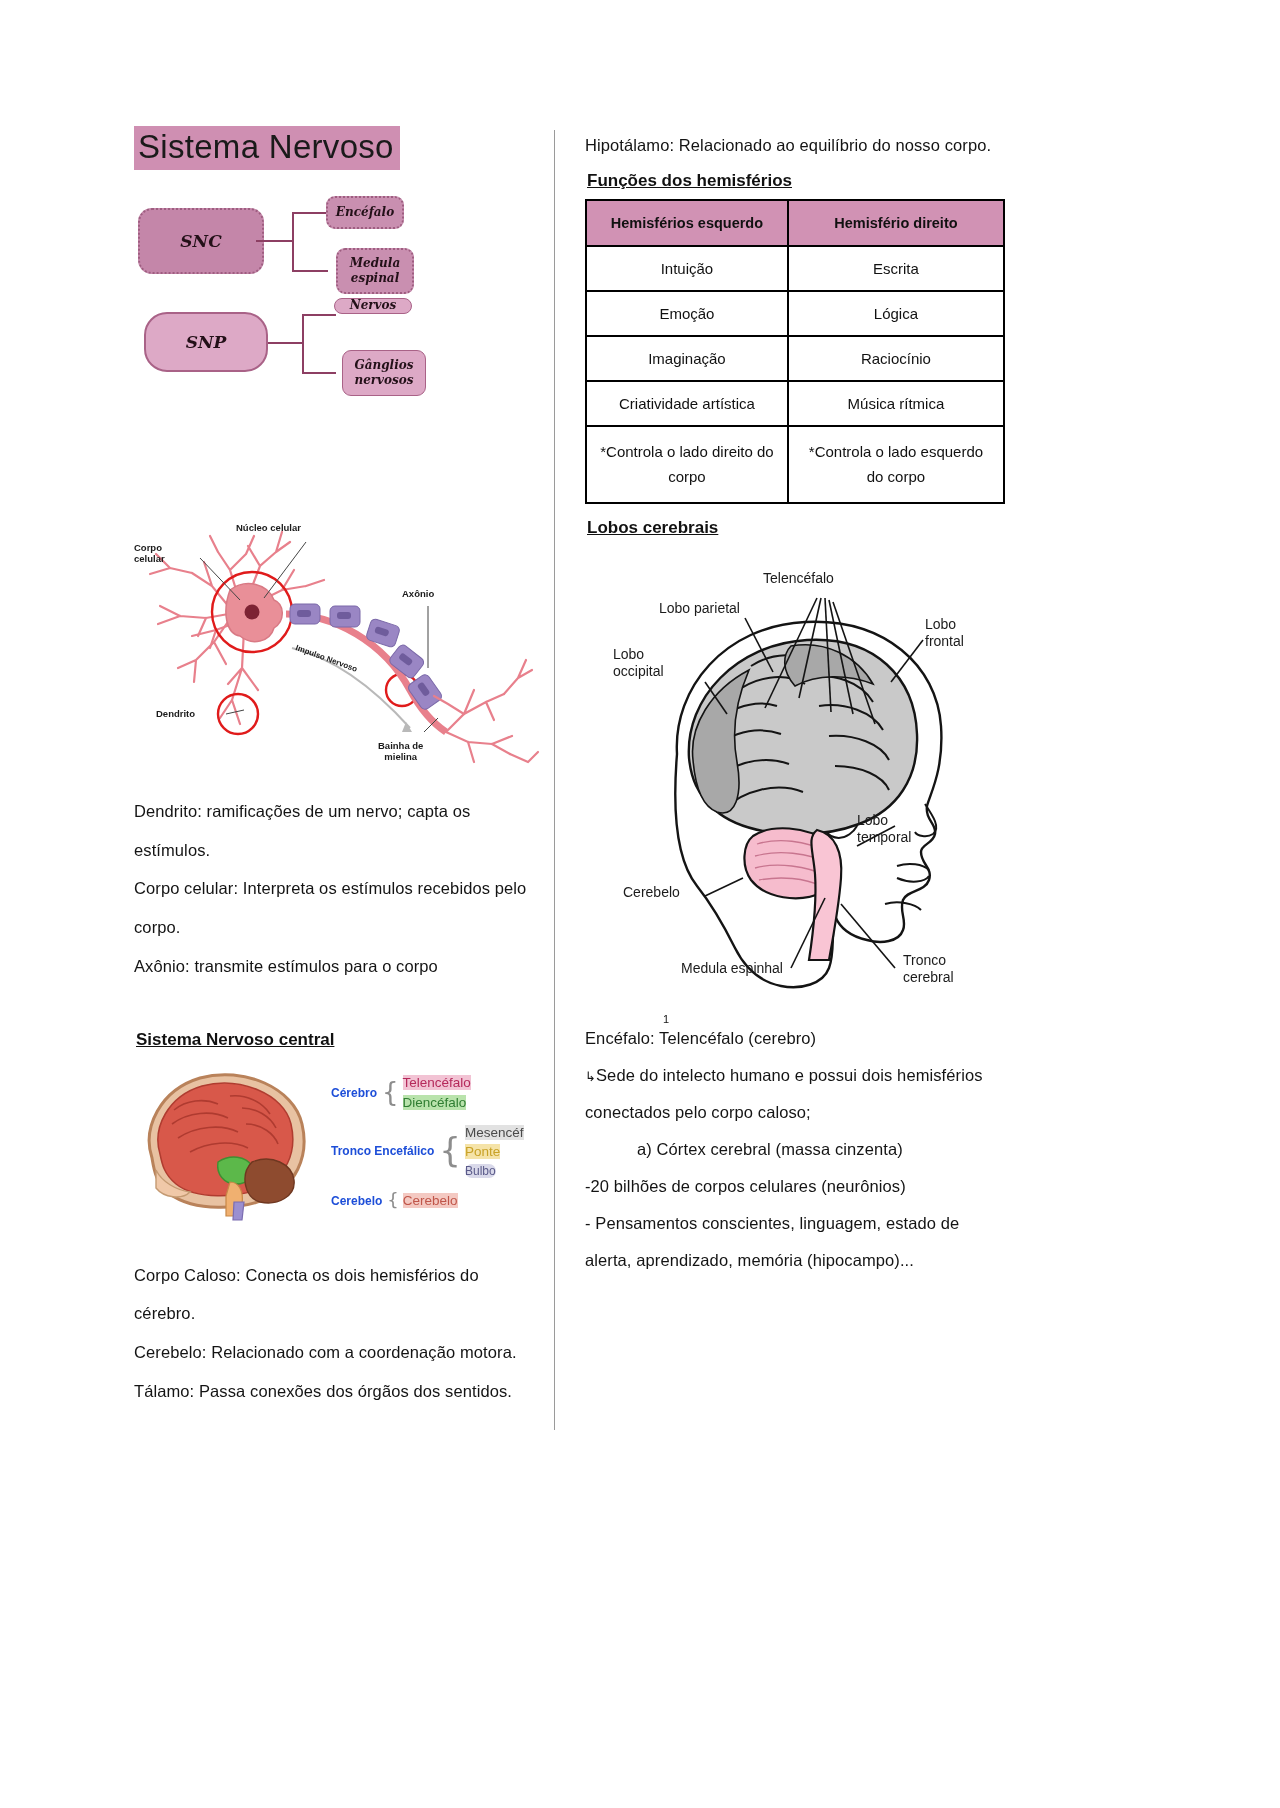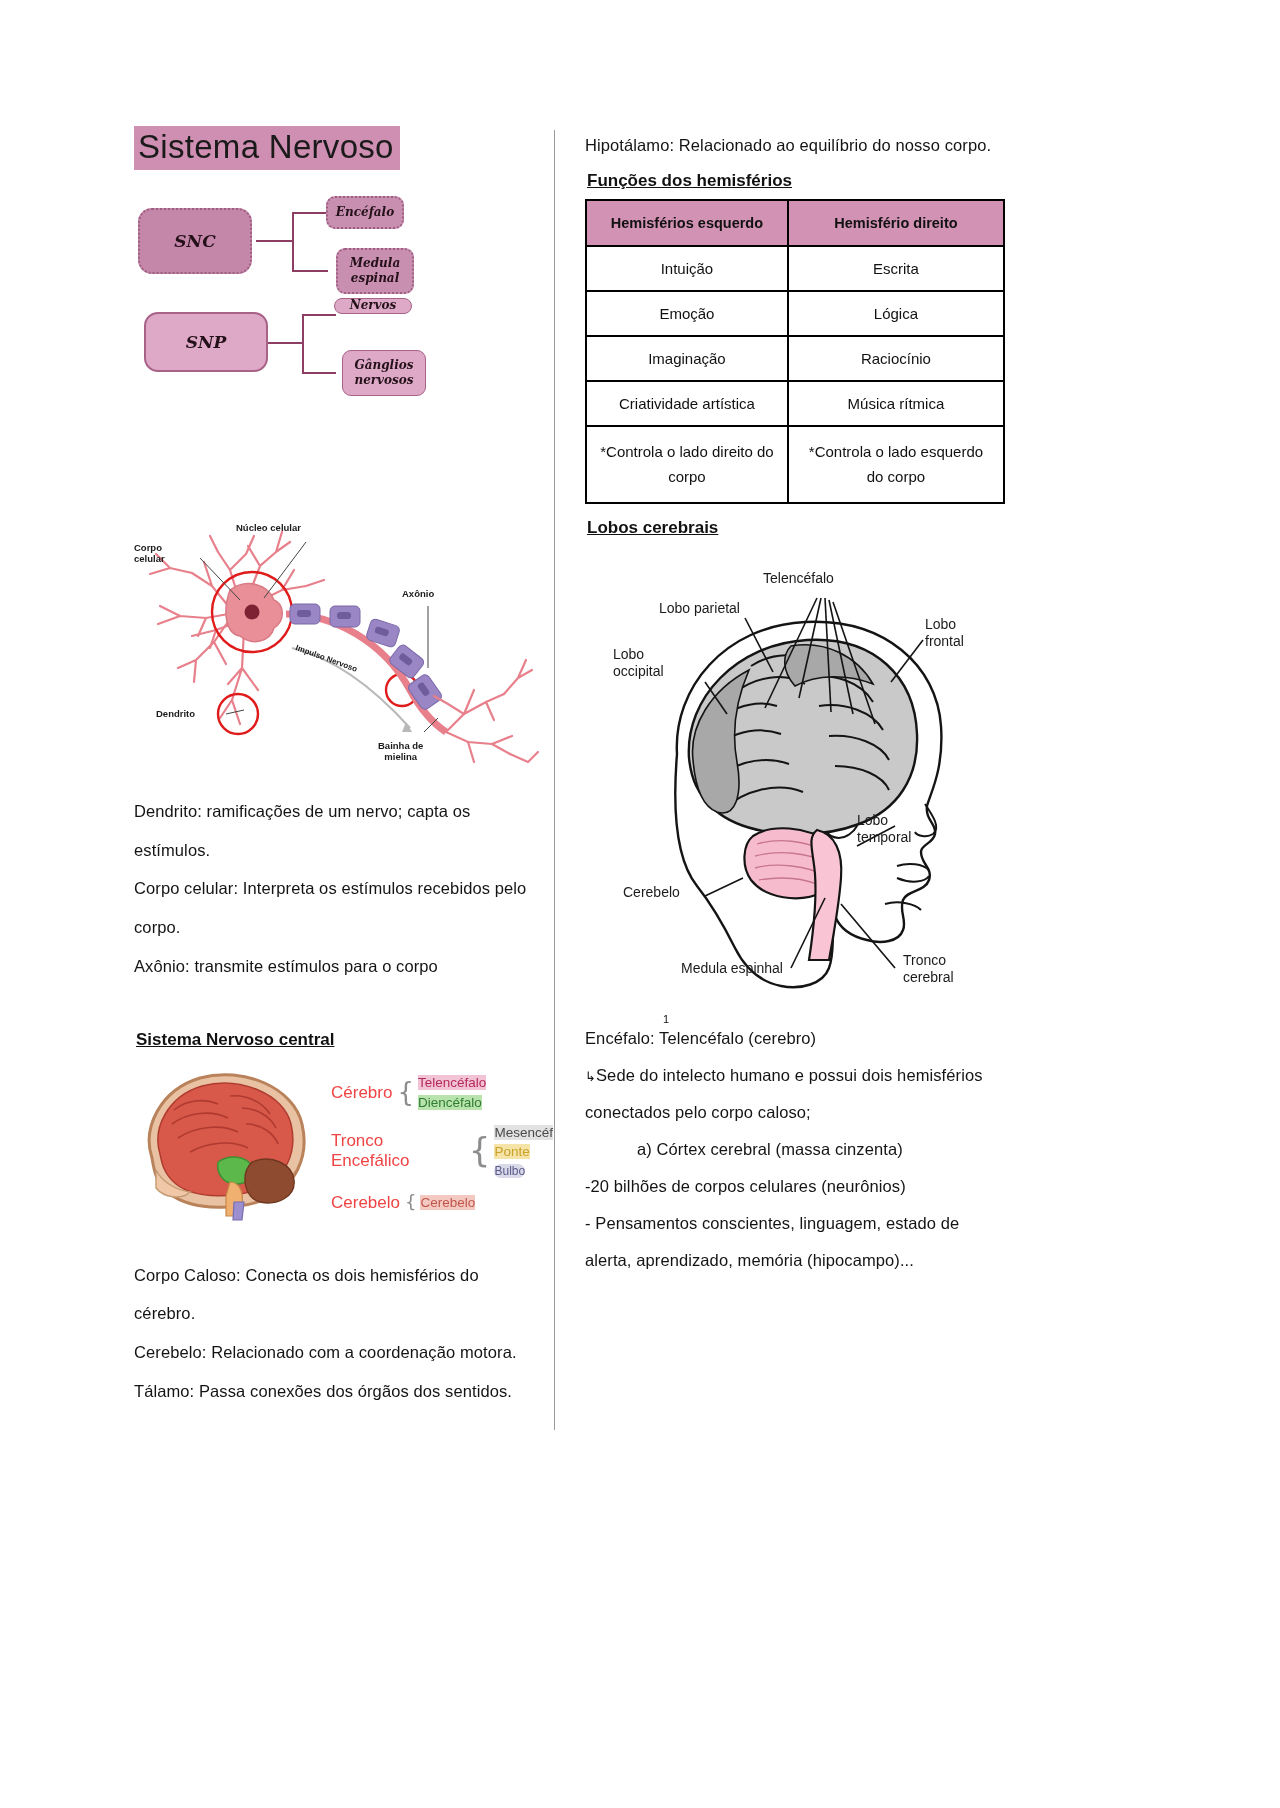--- a/index.html
+++ b/index.html
@@ -172,21 +172,21 @@
   }
 
   
   .neuron-lbl { font-size: 9.5px; font-weight: bold; line-height: 1.2; }
 
   
   .lobe-lbl { font-size: 14px; line-height: 1.25; }
 
   
   .leg-row { position: absolute; font-size: 12.5px; }
-  .leg-name { font-weight: normal; color: #ef4444; font-size: 17px; }
+  .leg-name { font-weight: bold; color: #1d4ed8; font-size: 12px; }
   .brace {
     font-size: 26px;
     color: #8d8d8d;
     line-height: 0.8;
     font-family: "DejaVu Sans", sans-serif;
   }
   .hl-pink  { background: #f2c3d4; }
   .hl-green { background: #b9e3ac; }
   .hl-gray  { background: #e2e2e2; }
   .hl-yellow{ background: #f5e3a8; }
@@ -206,30 +206,30 @@
 
   <div class="col-divider"></div>
 
   <div class="col-left">
 
     <h1 class="title">Sistema Nervoso</h1>
 
     
     <div class="flow" style="height:300px; margin-top:26px;">
 
-      <div class="node node-main" style="left:4px; top:12px; width:114px; height:66px;">SNC</div>
+      <div class="node node-main" style="left:4px; top:12px; width:126px; height:66px;">SNC</div>
       <div class="conn" style="left:122px; top:44px; width:38px; height:2px;"></div>
       <div class="conn" style="left:158px; top:16px; width:2px; height:60px;"></div>
       <div class="conn" style="left:158px; top:16px; width:36px; height:2px;"></div>
       <div class="conn" style="left:158px; top:74px; width:36px; height:2px;"></div>
       <div class="node node-leaf" style="left:192px; top:0px; width:78px; height:33px;">Encéfalo</div>
       <div class="node node-leaf" style="left:202px; top:52px; width:78px; height:46px; white-space:pre-line;">Medula
 espinal</div>
 
-      <div class="node node-main-plain" style="left:10px; top:116px; width:124px; height:60px;">SNP</div>
+      <div class="node node-main-plain" style="left:10px; top:116px; width:124px; height:60px;border-radius:23px;">SNP</div>
       <div class="conn" style="left:134px; top:146px; width:36px; height:2px;"></div>
       <div class="conn" style="left:168px; top:118px; width:2px; height:60px;"></div>
       <div class="conn" style="left:168px; top:118px; width:34px; height:2px;"></div>
       <div class="conn" style="left:168px; top:176px; width:34px; height:2px;"></div>
       <div class="node node-leaf-plain" style="left:200px; top:102px; width:78px; height:16px;">Nervos</div>
       <div class="node node-leaf-plain" style="left:208px; top:154px; width:84px; height:46px; white-space:pre-line;">Gânglios
 nervosos</div>
     </div>
 
     

